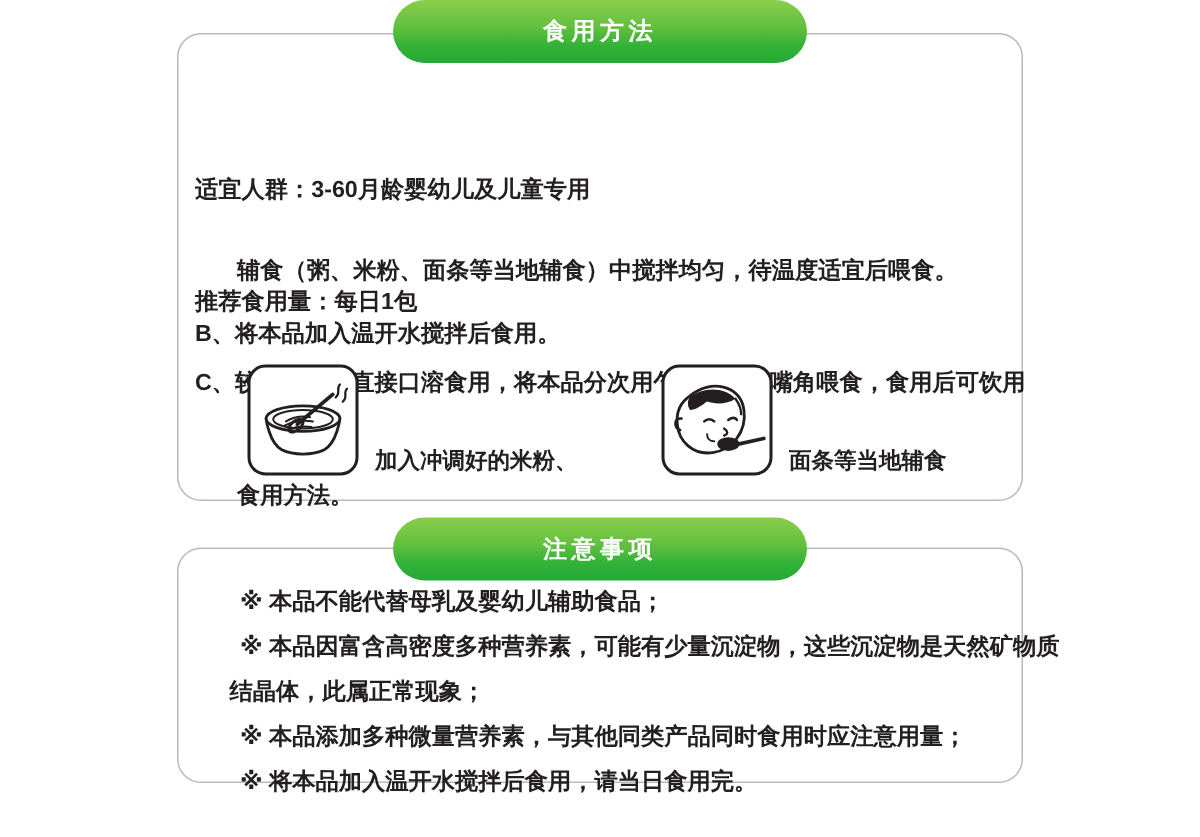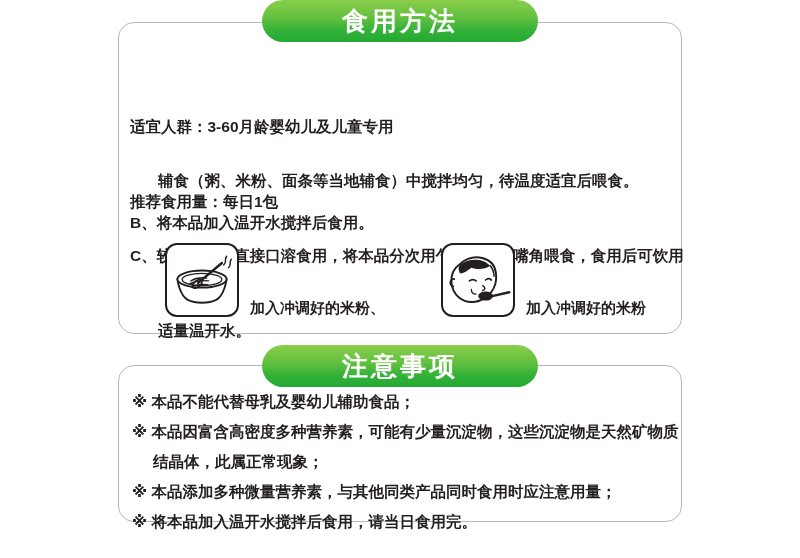--- a/index.html
+++ b/index.html
@@ -35,21 +35,21 @@
     border-radius: 16px;
     background: #ffffff;
   }
   .pill {
     position: absolute;
     box-sizing: border-box;
     height: 42px;
     border-radius: 21px;
     background: linear-gradient(180deg, #8ace4b 0%, #63c03f 42%, #34b238 72%, #23a934 100%);
     color: #ffffff;
-    font-size: 26px;
+    font-size: 16px;
     font-weight: bold;
     letter-spacing: 3px;
     display: flex;
     align-items: center;
     justify-content: center;
     z-index: 5;
   }
 
   
   .body-text {
@@ -108,20 +108,21 @@
   .notice-list {
     position: absolute;
     font-size: 15.5px;
     font-weight: bold;
     line-height: 30px;
     color: #231f20;
   }
   .notice-item {
     display: block;
     white-space: pre;
+    margin-left: 28px;
   }
   .notice-cont {
     display: block;
     white-space: pre;
     padding-left: 21px;
   }
 </style>
 </head>
 <body>
 
@@ -142,21 +143,21 @@
     <div class="body-text" style="left:12px; top:96px; width:548px;">
       <span class="hang" style="padding-left:28px;"><span>辅食（粥、米粉、面条等当地辅食）中搅拌均匀，待温度适宜后喂食。</span></span>
     </div>
 
     <div class="body-text" style="left:12px; top:138px; width:548px;">
       <span class="line"><span>B、</span><span>将本品加入温开水搅拌后食用。</span></span>
     </div>
 
     <div class="body-text" style="left:12px; top:171px; width:548px;">
       <span class="line"><span>C、</span><span>较大幼儿可直接口溶食用，将本品分次用勺子沿幼儿嘴角喂食，食用后可饮用</span></span>
-      <span class="hang" style="padding-left:28px;"><span>适量温开水。</span></span>
+      <span class="hang" style="padding-left:28px;"><span>食用方法。</span></span>
     </div>
 
     <div class="illus-row" style="left:47px; top:221px;">
 
       <div class="illus-item">
         <div class="illus-box">
           <svg viewBox="0 0 74 74" xmlns="http://www.w3.org/2000/svg">
             <g fill="none" stroke="#231f20" stroke-width="2" stroke-linecap="round" stroke-linejoin="round">
 
               <path d="M11 36 C11 36 13 53 22 58 C30 62 44 62 52 58 C61 53 63 36 63 36 Z" fill="#fff"></path>
@@ -204,21 +205,21 @@
 
               <path d="M30 47 C30 50 32 52 35 52" stroke-width="1.4"></path>
 
               <ellipse cx="45" cy="54" rx="7" ry="4" fill="#231f20" stroke="#231f20" stroke-width="1.6"></ellipse>
 
               <path d="M52 54 L70 50" stroke-width="2.6"></path>
             </g>
           </svg>
         </div>
         <div class="illus-caption">
-          <span class="line">加入冲调好的米粉</span>
+          <span class="line">面条等当地辅食</span>
           <span class="line">上，分2~3次沿嘴</span>
           <span class="line">角送入口中。</span>
         </div>
       </div>
 
     </div>
   </div>
 
   <div class="section" style="left:118px; top:365px; width:564px; height:157px;">
     <div class="card" style="width:564px; height:157px;"></div>

